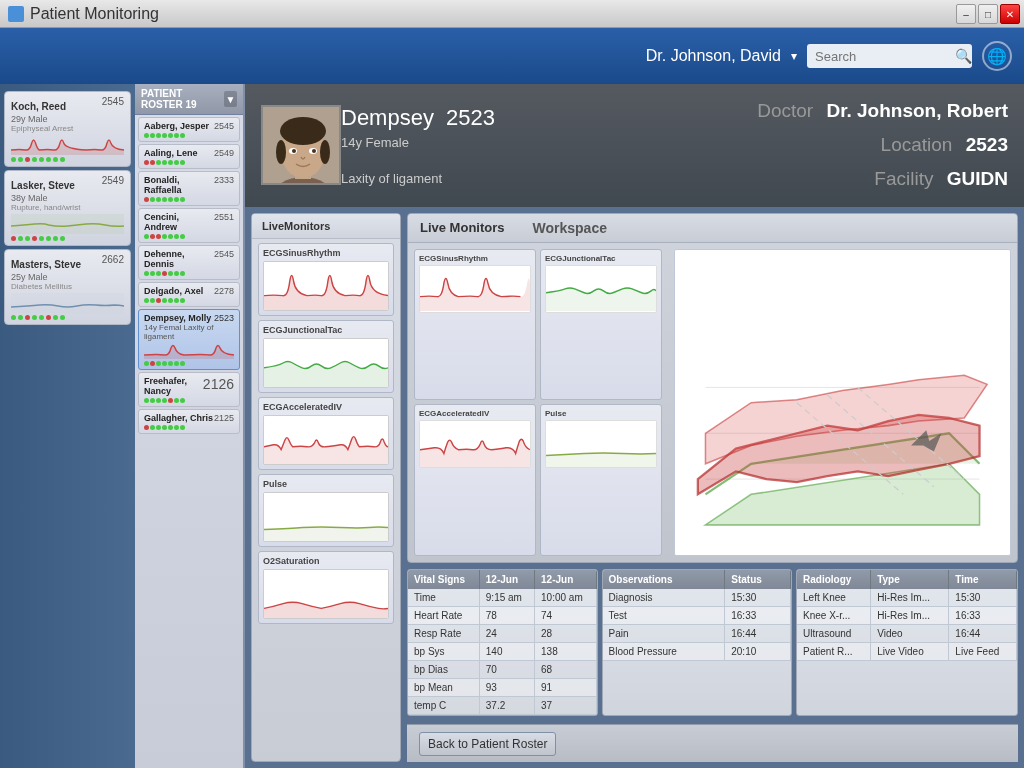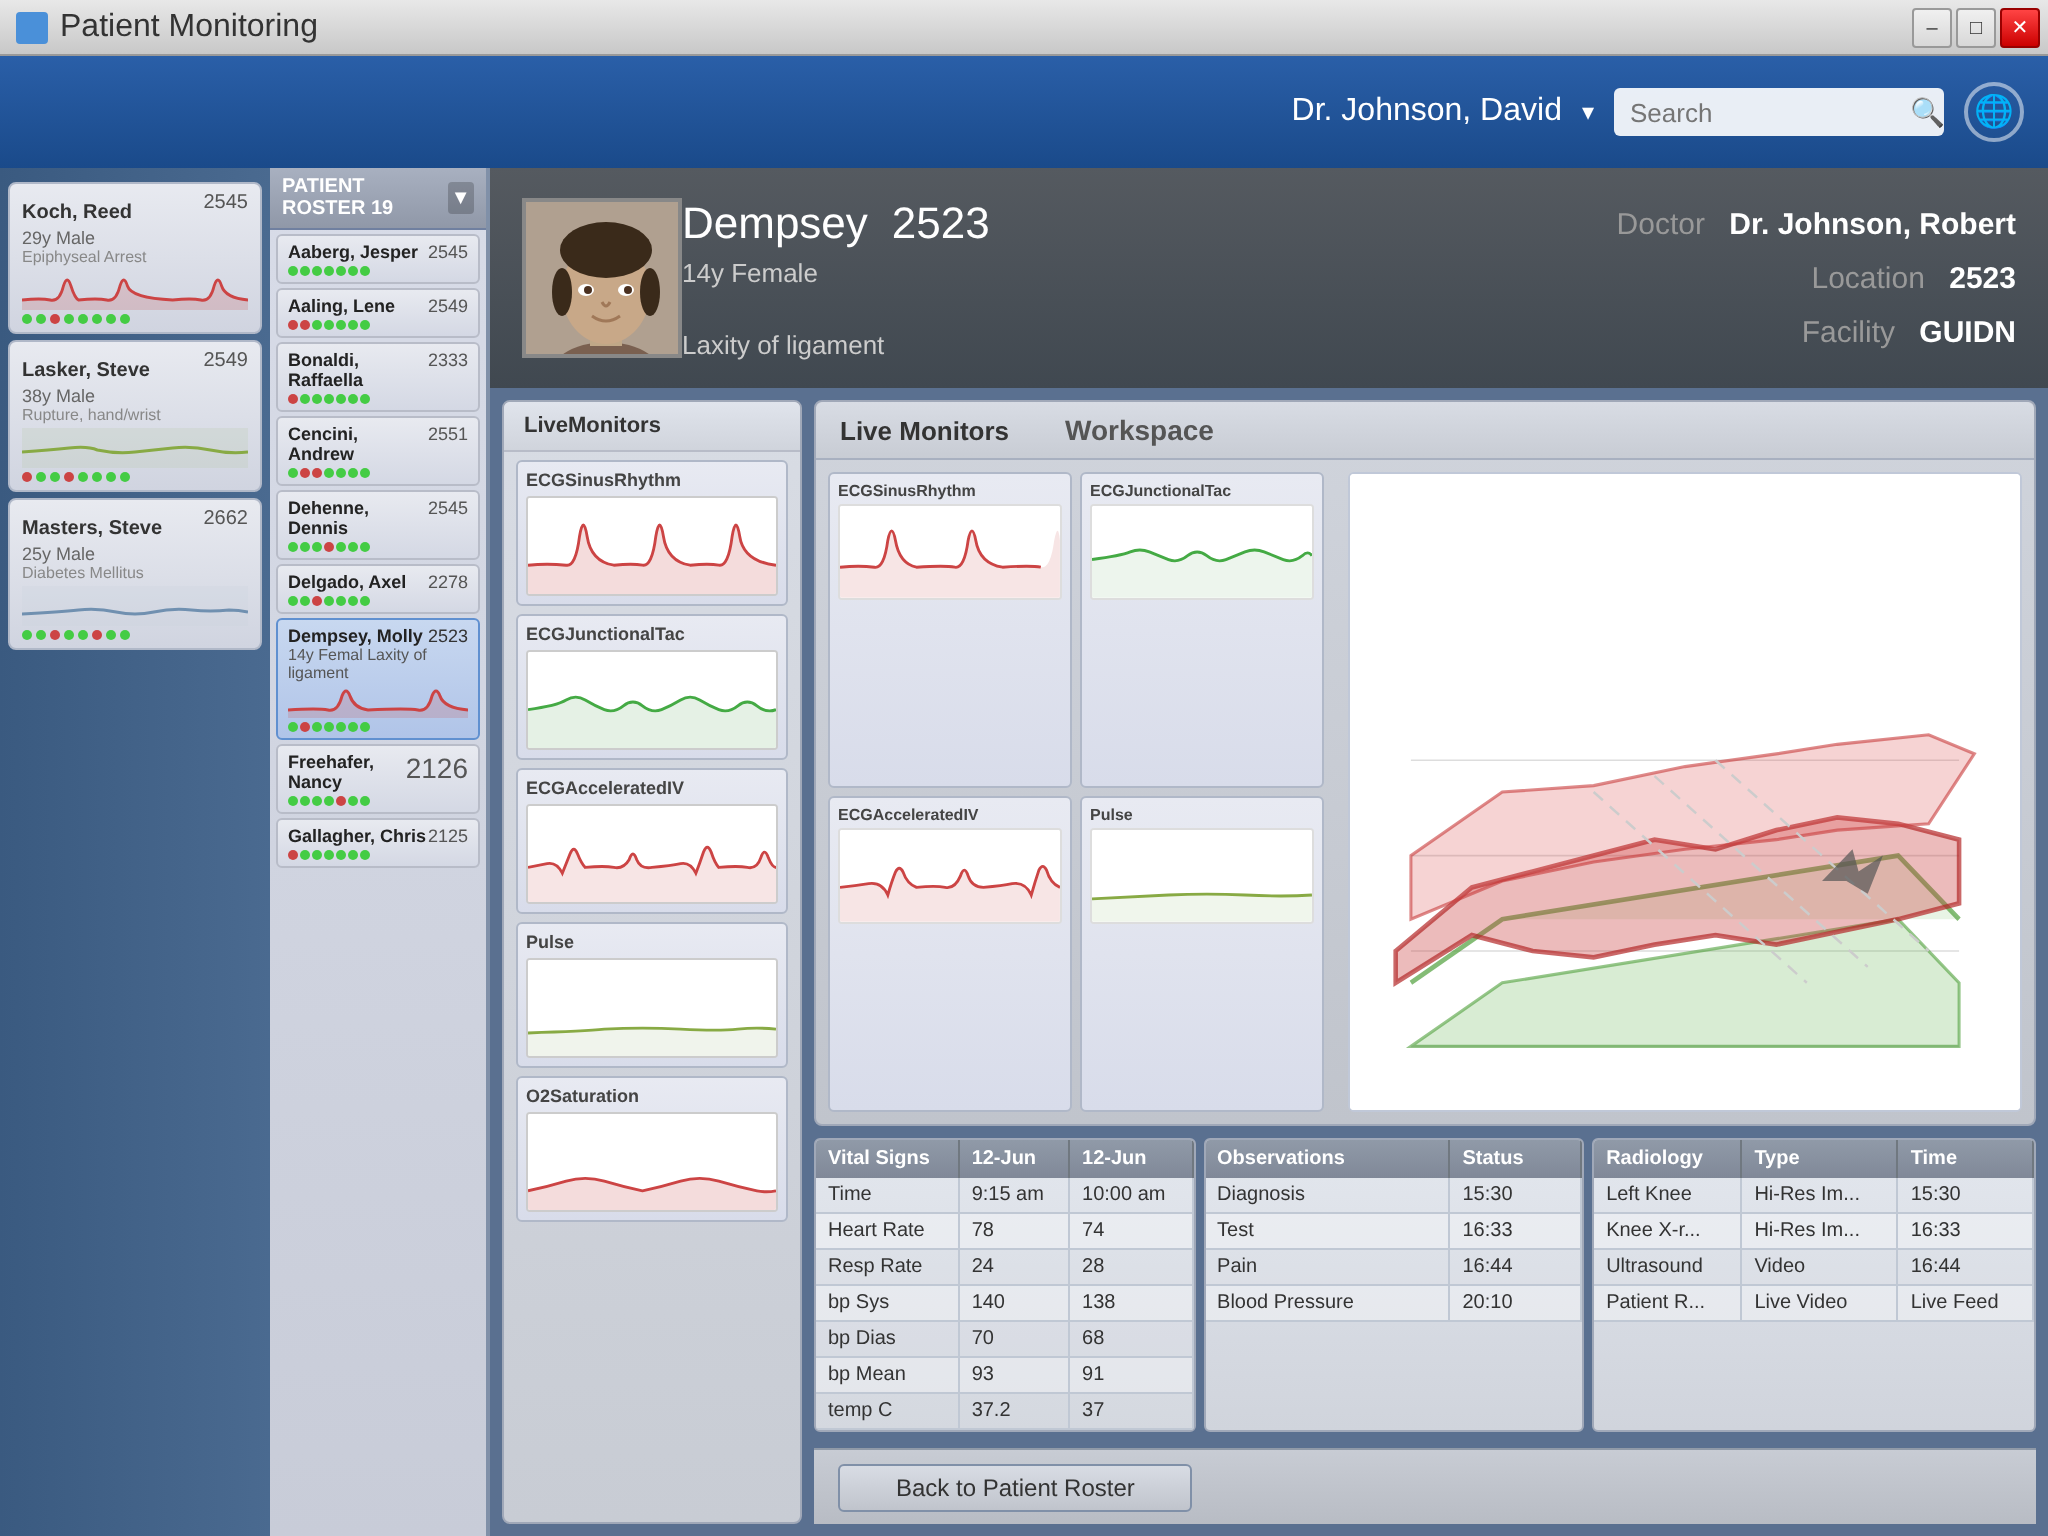--- a/index.html
+++ b/index.html
@@ -272,21 +272,21 @@
       margin-bottom: 21px;
     }
     .patient-condition {
       font-size: 13px;
       color: #ccc;
     }
 
     #patient-meta {
       text-align: right;
       color: #ccc;
-      font-size: 15px;
+      font-size: 19px;
       line-height: 1.8;
     }
     #patient-meta .meta-label {
       color: #999;
       margin-right: 8px;
     }
     #patient-meta .meta-value {
       color: white;
       font-weight: bold;
     }
@@ -483,21 +483,21 @@
       border-top: 1px solid #909aa8;
       padding: 6px 12px;
       height: 38px;
       display: flex;
       align-items: center;
     }
     #back-btn {
       background: linear-gradient(to bottom, #d8dce4, #c0c4cc);
       border: 1px solid #8090a8;
       border-radius: 3px;
-      padding: 4px 28px;
+      padding: 4px 8px;
       font-size: 12px;
       color: #333;
       cursor: pointer;
     }
 
     
     .ecg-line { fill: none; stroke: #cc4444; stroke-width: 1.5; }
     .ecg-fill { fill: rgba(200,80,80,0.2); stroke: none; }
 
     

